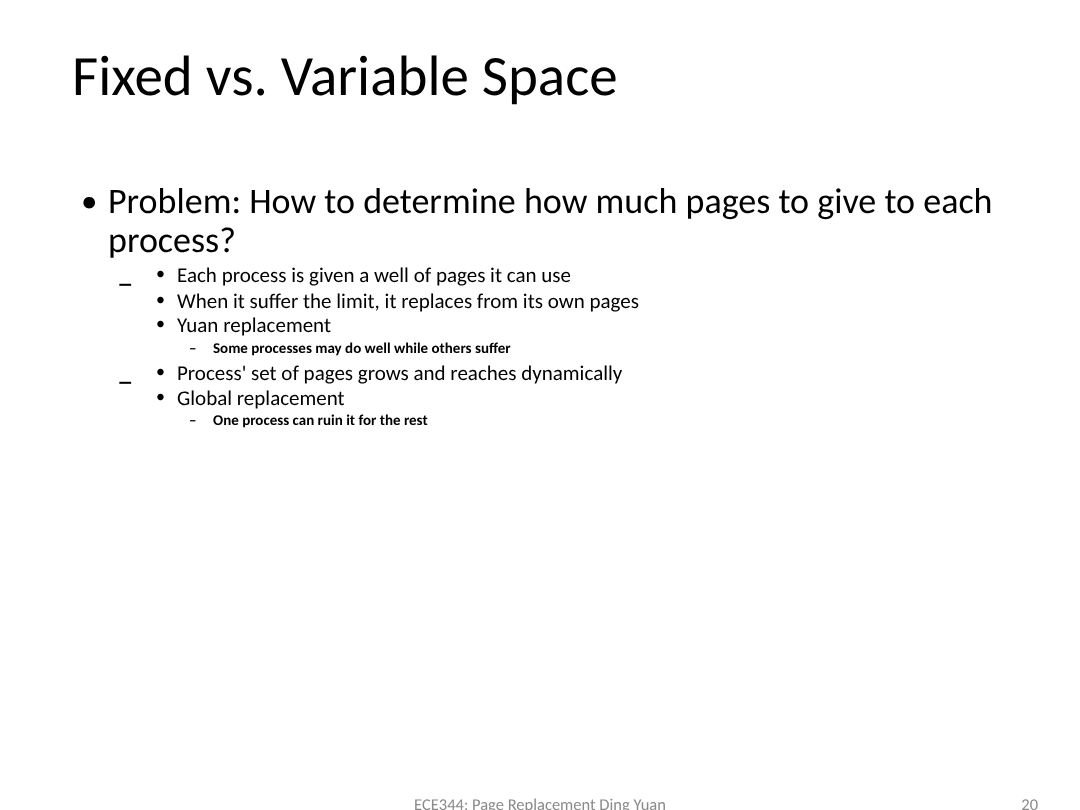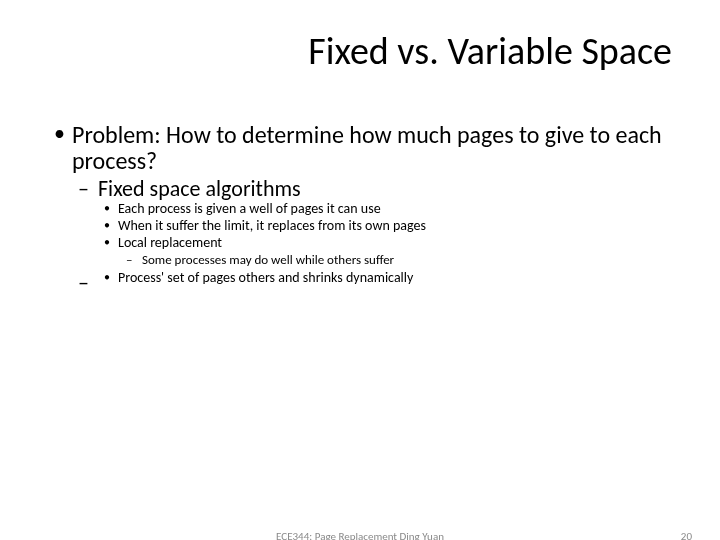--- a/index.html
+++ b/index.html
@@ -7,21 +7,21 @@
       width: 720px;
       height: 540px;
       background: #fff;
       font-family: Calibri, Arial, sans-serif;
       color: #000;
       position: relative;
       overflow: hidden;
     }
     .slide { padding: 28px 48px 0 48px; }
     .title {
-      text-align: right;
+      text-align: left;
       font-size: 38px;
       font-weight: 400;
       margin-bottom: 48px;
       letter-spacing: 0px;
     }
     ul { list-style: none; }
     .lvl1 > li {
       position: relative;
       padding-left: 24px;
       font-size: 24px;
@@ -57,22 +57,23 @@
     .lvl3 > li::before {
       content: "•";
       position: absolute;
       left: 6px;
       top: 0;
       font-size: 12px;
     }
     .lvl4 > li {
       position: relative;
       padding-left: 24px;
-      font-size: 13px;
+      font-size: 10px;
       line-height: 1.25;
+      font-weight: bold;
     }
     .lvl4 > li::before {
       content: "–";
       position: absolute;
       left: 8px;
       top: 0;
     }
     .footer {
       position: absolute;
       bottom: 10px;
@@ -95,35 +96,40 @@
 <body>
 
 <div class="slide">
   <h1 class="title">Fixed vs. Variable Space</h1>
 
   <ul class="lvl1">
     <li>
       <span>Problem: How to determine how much pages to give to each process?</span>
       <ul class="lvl2">
         <li>
-          <span>Fixed space algorithms</span>
           <ul class="lvl3">
             <li>Each process is given a well of pages it can use</li>
             <li>When it suffer the limit, it replaces from its own pages</li>
             <li>
-              <span>Local replacement</span>
+              <span>Yuan replacement</span>
               <ul class="lvl4">
                 <li>Some processes may do well while others suffer</li>
               </ul>
             </li>
           </ul>
         </li>
         <li>
           <ul class="lvl3">
-            <li>Process' set of pages others and shrinks dynamically</li>
+            <li>Process' set of pages grows and reaches dynamically</li>
+            <li>
+              <span>Global replacement</span>
+              <ul class="lvl4">
+                <li>One process can ruin it for the rest</li>
+              </ul>
+            </li>
           </ul>
         </li>
       </ul>
     </li>
   </ul>
 </div>
 
 <div class="footer">
   <span class="footer-center">ECE344: Page Replacement Ding Yuan</span>
   <span class="footer-right">20</span>

